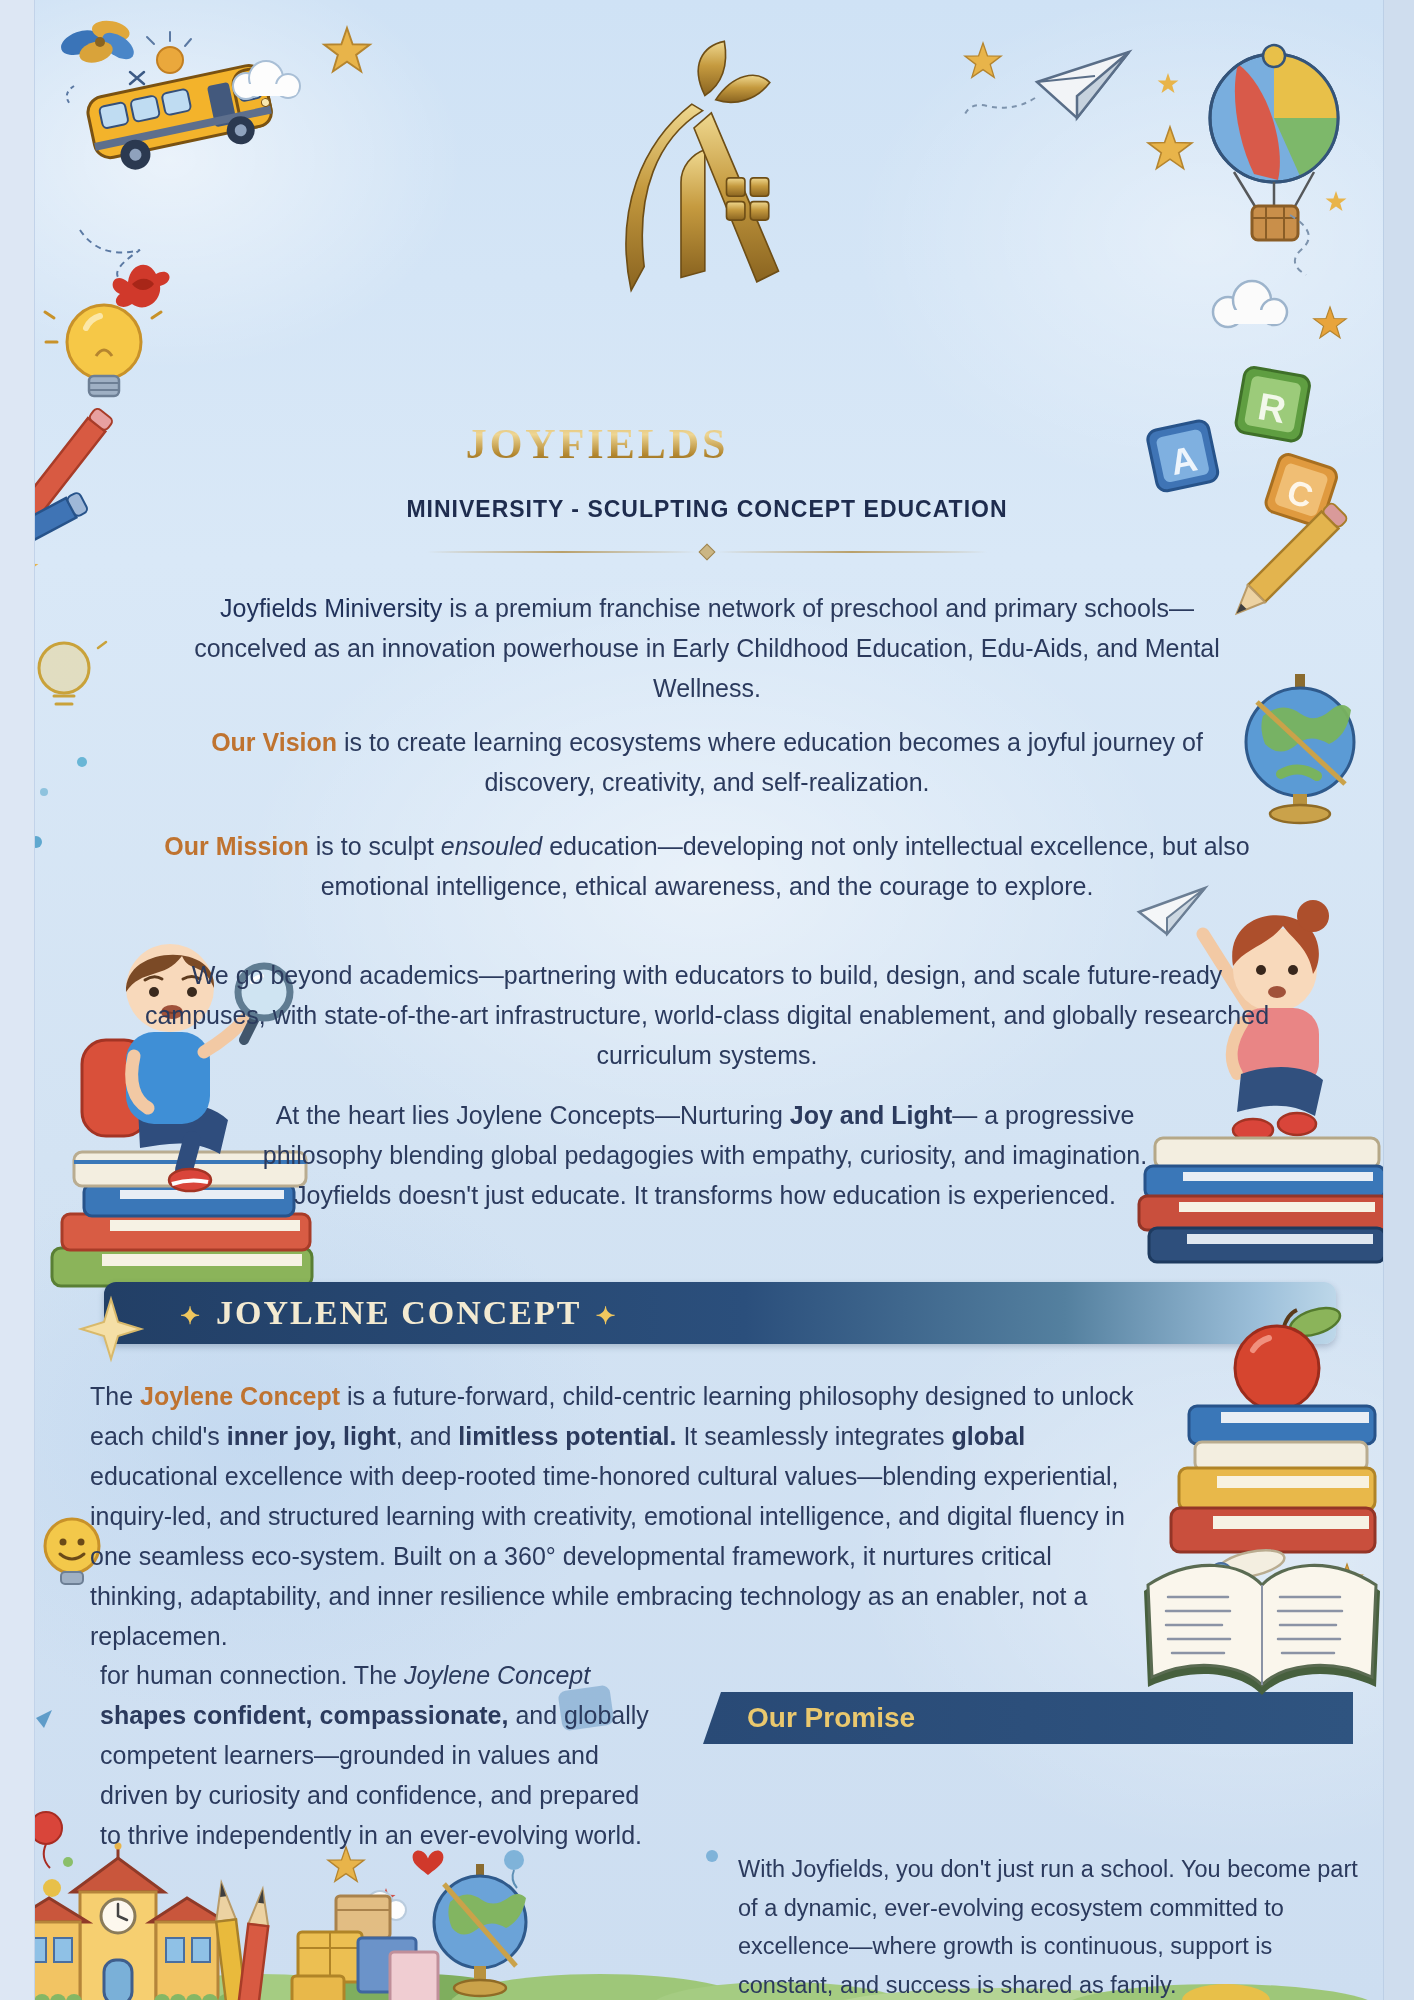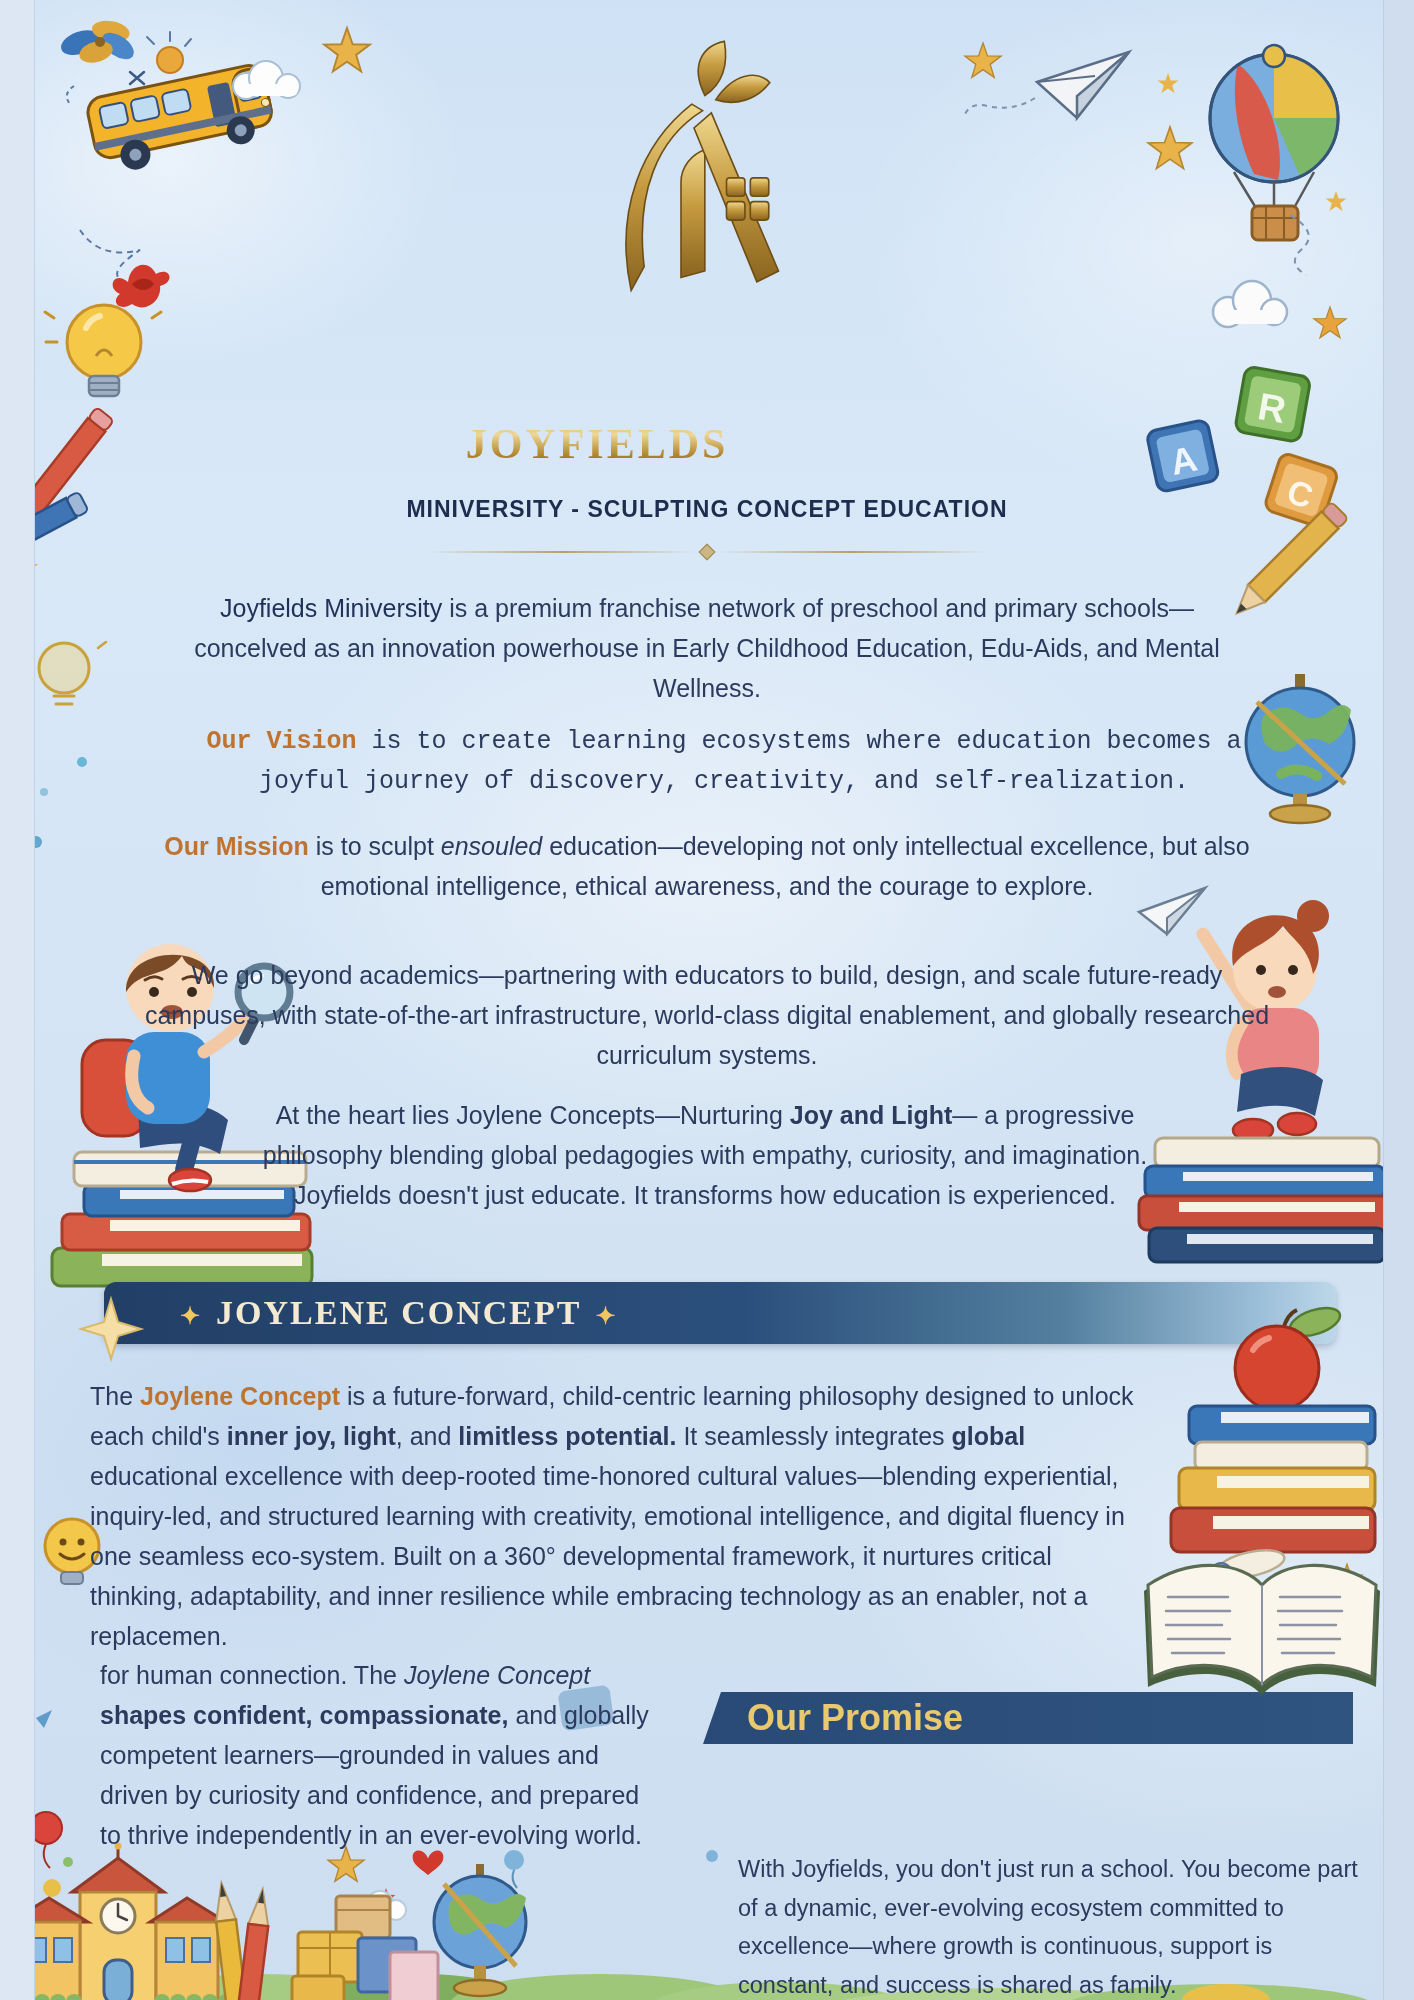--- a/index.html
+++ b/index.html
@@ -40,21 +40,21 @@
   .jbanner .jtext{font-family:"Liberation Serif",serif;font-weight:700;font-size:34px;
     letter-spacing:2px;color:#f3ead1;margin-left:62px;}
   .sparkle{color:#f0c75e;font-size:24px;margin:0 14px;}
   .jstar{left:76px;top:1294px;z-index:3;}
   .jpara{z-index:3;font-size:25px;line-height:40px;color:#2b3a5d;text-align:left;}
   .floatbox{float:right;width:190px;height:300px;}
   .pbanner{left:703px;top:1692px;width:650px;height:52px;z-index:2;
     background:linear-gradient(90deg,#294a76,#2f5480);
     clip-path:polygon(18px 0,100% 0,100% 100%,0 100%);
     box-shadow:0 3px 5px rgba(40,60,90,.3);display:flex;align-items:center;}
-  .pbanner .ptext{font-size:36px;font-weight:700;color:#eac86e;margin-left:44px;}
+  .pbanner .ptext{font-size:28px;font-weight:700;color:#eac86e;margin-left:44px;}
   .pline1{left:738px;top:1770px;width:628px;z-index:3;font-size:26px;line-height:40px;color:#24345a;text-align:left;}
   .pbody{left:738px;top:1850px;width:628px;z-index:3;font-size:23.5px;line-height:38.5px;color:#2b3a5d;text-align:left;}
 </style>
 </head>
 <body>
 
 <div class="poster">
 
   <svg class="deco" width="1414" height="2000" viewBox="0 0 1414 2000">
     <defs>
@@ -406,21 +406,21 @@
     <div class="abs divider">
       <div class="line"></div>
         <div class="diamond"></div>
         <div class="line"></div>
     </div>
   </div>
 
   <div class="abs para" style="left:167px;top:588px;width:1080px;">
     <span class="t-navy">Joyfields Miniversity</span><span> is a premium franchise network of preschool and primary schools—concelved as an innovation powerhouse in Early Childhood Education, Edu-Aids, and Mental Wellness.</span>
   </div>
-  <div class="abs para" style="left:174px;top:722px;width:1100px;font-family:Liberation Mono, monospace;">
+  <div class="abs para" style="left:157px;top:722px;width:1100px;">
     <span class="t-accent">Our Vision</span><span> is to create learning ecosystems where education becomes a joyful journey of discovery, creativity, and self-realization.</span>
   </div>
   <div class="abs para" style="left:157px;top:826px;width:1100px;">
     <span class="t-accent">Our Mission</span><span> is to sculpt </span><span class="t-italic">ensouled</span><span> education—developing not only intellectual excellence, but also emotional intelligence, ethical awareness, and the courage to explore.</span>
   </div>
   <div class="abs para" style="left:137px;top:955px;width:1140px;">We go beyond academics—partnering with educators to build, design, and scale future-ready campuses, with state-of-the-art infrastructure, world-class digital enablement, and globally researched curriculum systems.</div>
   <div class="abs jbanner">
     <span class="jtext"><span class="sparkle">✦</span><span>JOYLENE CONCEPT</span><span class="sparkle">✦</span></span>
   </div>
 

